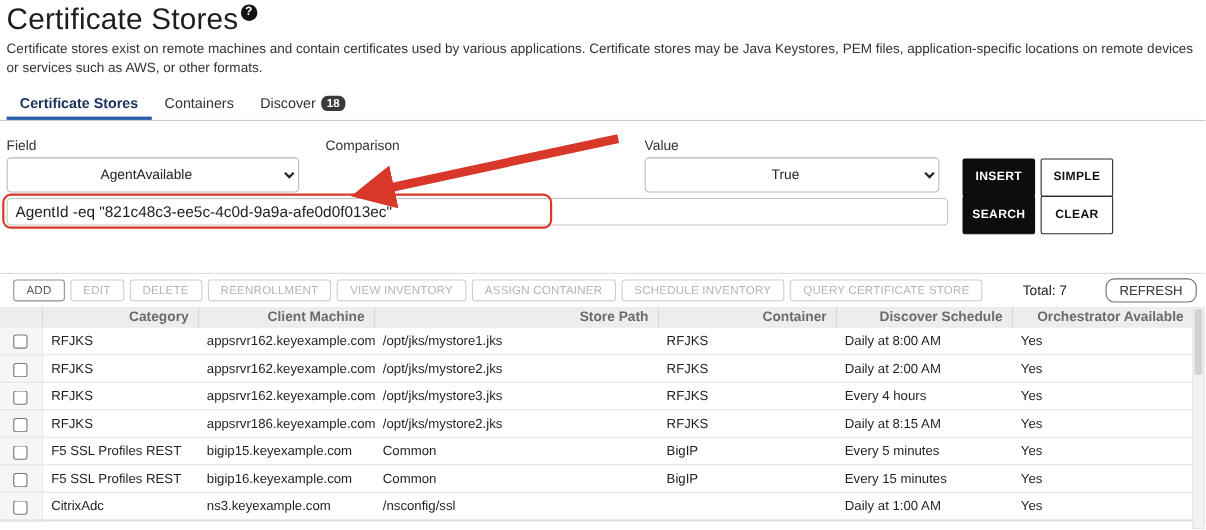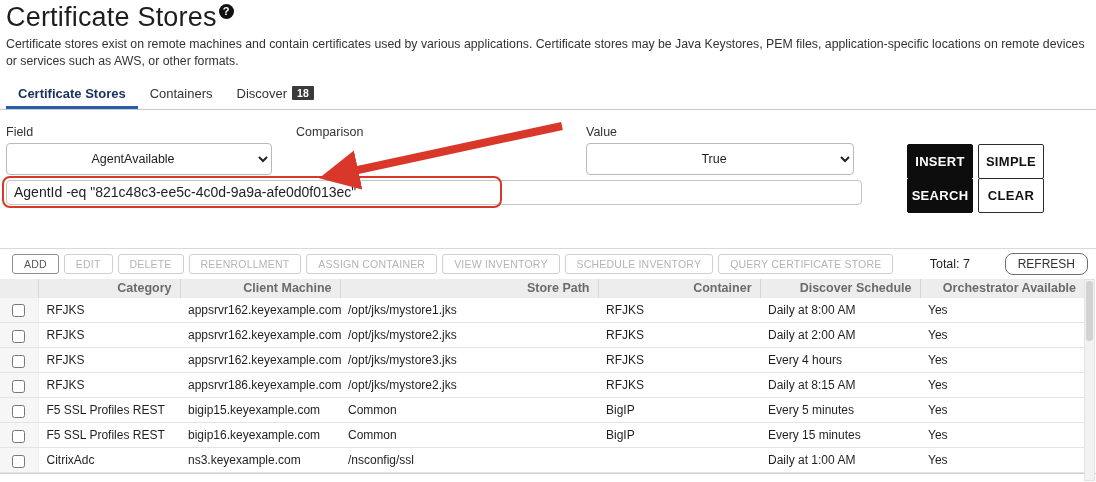--- a/index.html
+++ b/index.html
@@ -19,21 +19,21 @@
     text-align:center; line-height:15px; vertical-align:top; margin-left:2px; margin-top:2px;
   }
   .desc { font-size:12.3px; color:#333; line-height:1.38; margin-top:3px; max-width:1088px; }
 
   
   .tabs { margin-top:12px; border-bottom:1px solid #c9c9c9; display:flex; align-items:flex-end; padding-left:6px; height:28px; }
   .tab { font-size:13px; color:#333; padding:5px 12px 8px 12px; cursor:pointer; position:relative; }
   .tab.active { color:#17305e; font-weight:700; border-bottom:3px solid #2a5caa; padding-bottom:5px; }
   .badge {
     display:inline-block; background:#3a3a3a; color:#fff; font-size:10.5px; font-weight:700;
-    border-radius:1px; padding:1px 5px; margin-left:5px; vertical-align:1px;
+    border-radius:6px; padding:1px 5px; margin-left:5px; vertical-align:1px;
   }
 
   
   .search-section { position:relative; height:138px; padding:0 6px; }
   .fld-label { font-size:12.5px; color:#333; position:absolute; top:15px; }
   .sel { position:absolute; top:33px; height:32px; border:1px solid #b9b9b9; border-radius:4px;
          background:#fff; font-family:"Liberation Sans",sans-serif; font-size:12.5px; color:#222; padding:0 6px;text-align:center; }
   #lbl-field { left:6px; }   #sel-field { left:6px;  width:266px; }
   #lbl-comp  { left:296px; } #sel-comp  { left:296px; width:266px; }
   #lbl-value { left:586px; } #sel-value { left:586px; width:268px; }
@@ -44,21 +44,21 @@
     font-size:14px; color:#222; padding:0 7px; background:#fff;
   }
   .red-box {
     position:absolute; left:2px; top:66px; width:500px; height:32px;
     border:2px solid #d9372a; border-radius:8px; pointer-events:none;
   }
   .arrow-svg { position:absolute; left:0; top:0; width:1096px; height:138px; pointer-events:none; }
 
   .btn-dark, .btn-light {
     position:absolute; width:66px; height:35px; font-family:"Liberation Sans",sans-serif;
-    font-size:13px; font-weight:700; letter-spacing:0.3px; cursor:pointer; border-radius:2px;margin-left:32px;
+    font-size:11px; font-weight:700; letter-spacing:0.3px; cursor:pointer; border-radius:2px;
   }
   .btn-dark  { background:#0d0d0d; color:#fff; border:1px solid #0d0d0d; }
   .btn-light { background:#fff; color:#111; border:1px solid #2b2b2b; }
   #btn-insert { left:875px; top:34px; }
   #btn-simple { left:946px; top:34px; }
   #btn-search { left:875px; top:68px; }
   #btn-clear  { left:946px; top:68px; }
 
   
   .grid-wrap { border-top:1px solid #d9d9d9; border-bottom:1px solid #cfcfcf; }
@@ -141,22 +141,22 @@
 </div>
 
 <div class="grid-wrap table-area">
 
   <div class="grid-toolbar">
     <span style="display:flex;">
         <button class="tb-btn">ADD</button>
         <button class="tb-btn disabled">EDIT</button>
         <button class="tb-btn disabled">DELETE</button>
         <button class="tb-btn disabled">REENROLLMENT</button>
+        <button class="tb-btn disabled">VIEW INVENTORY</button>
         <button class="tb-btn disabled">ASSIGN CONTAINER</button>
-        <button class="tb-btn disabled">VIEW INVENTORY</button>
         <button class="tb-btn disabled">SCHEDULE INVENTORY</button>
         <button class="tb-btn disabled">QUERY CERTIFICATE STORE</button>
       </span>
     <span class="total-label">Total: 7</span>
     <button class="refresh-btn">REFRESH</button>
   </div>
 
   <table class="store-table">
     <colgroup>
       <col style="width:38px">

